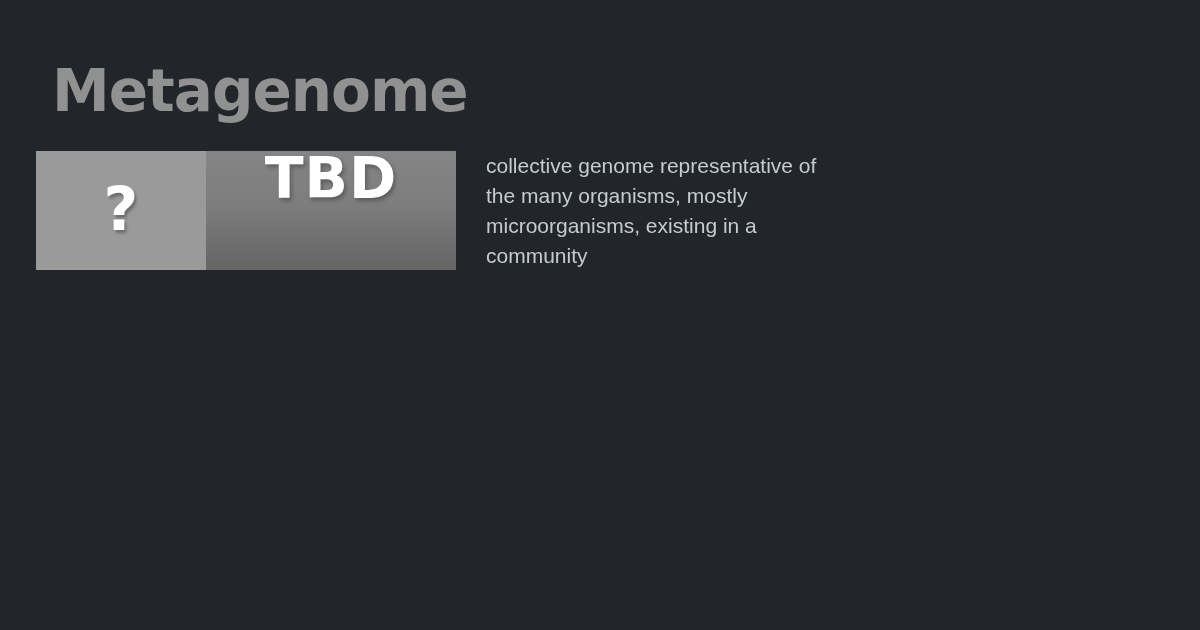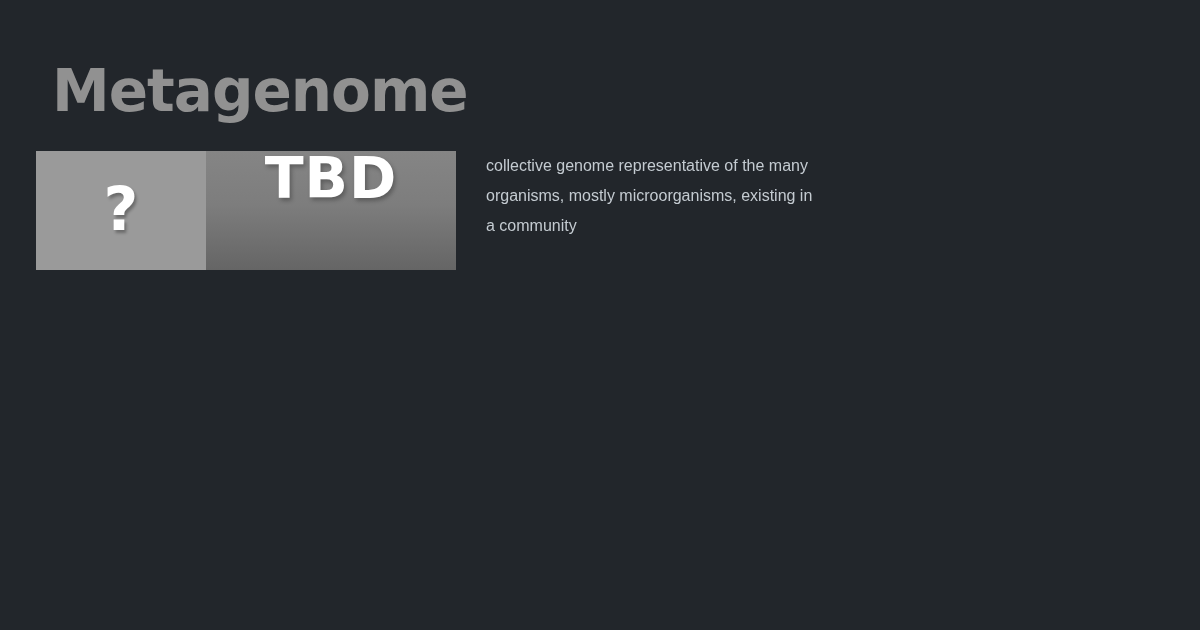--- a/index.html
+++ b/index.html
@@ -89,21 +89,21 @@
     transform: translateY(-1px);
   }
 
   
   .description {
     margin: 0;
     margin-left: 30px;
     padding-top: 0px;
     width: 335px;
     font-family: "Liberation Sans", sans-serif;
-    font-size: 16px;
+    font-size: 21px;
     font-weight: 400;
     line-height: 30px;
     color: #c4cbd1;
   }
 </style>
 </head>
 <body>
 
 <div class="page">
 

